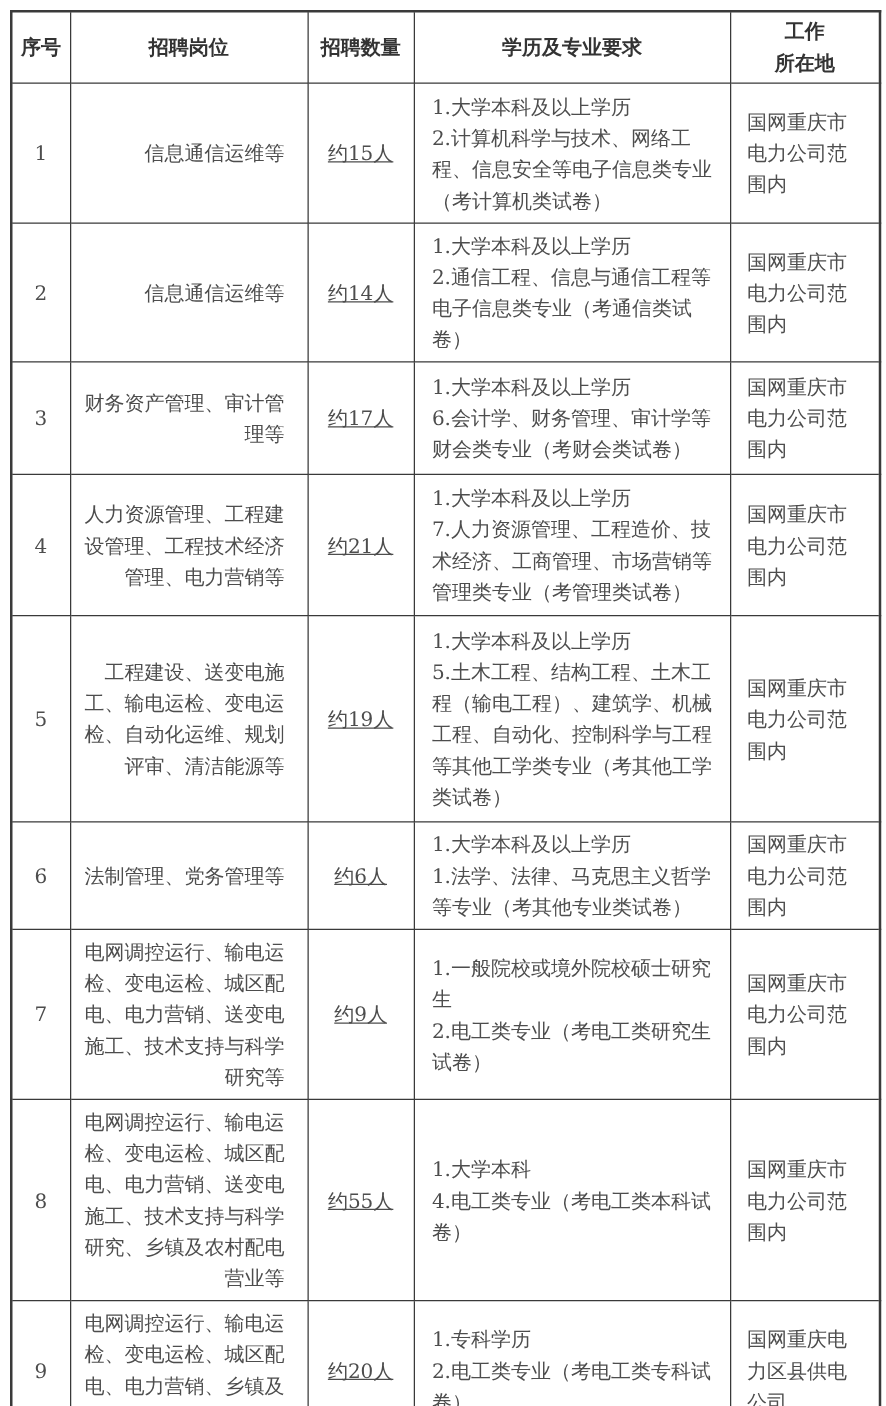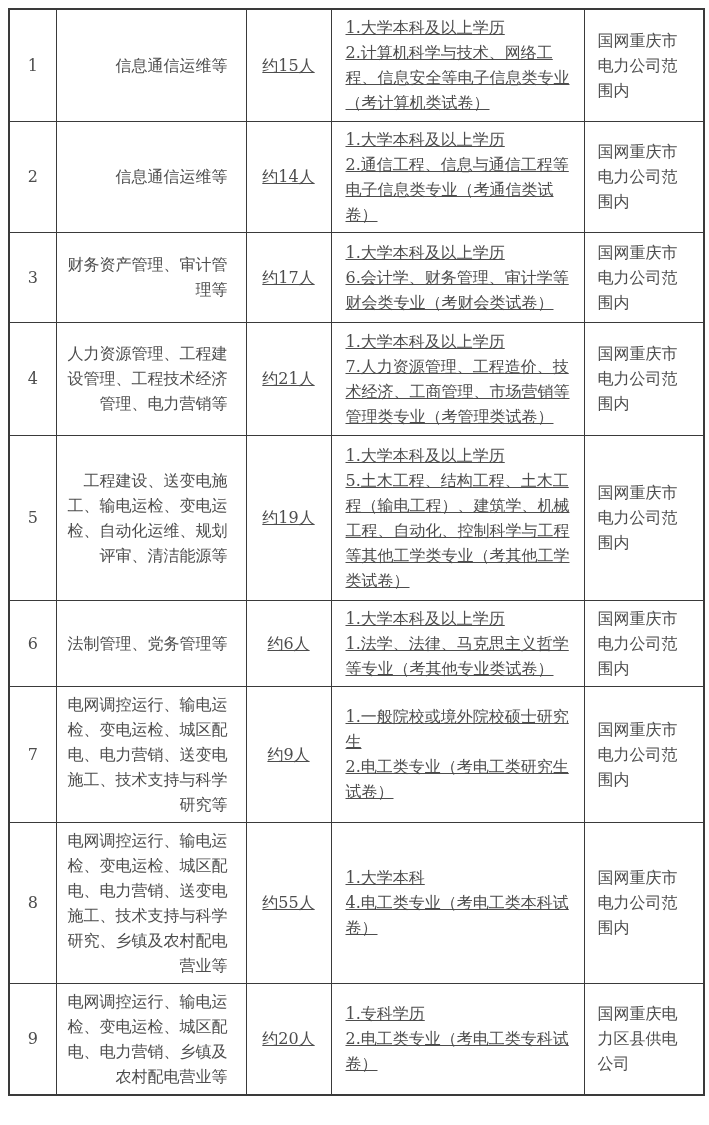--- a/index.html
+++ b/index.html
@@ -35,37 +35,47 @@
   table.recruit th {
     font-weight: bold;
     color: #333333;
     text-align: center;
     line-height: 26px;
     padding: 2px 2px;
   }
   .c-index { text-align: center; padding: 4px 2px; }
   .c-pos   { text-align: right;  padding: 5px 18px 5px 10px; }
   .c-qty   { text-align: center; padding: 4px 2px; text-decoration: underline; }
-  .c-req   { text-align: left;  padding: 5px 11px 5px 14px; text-decoration: underline; }
+  .c-req   { text-align: left;  padding: 5px 11px 5px 14px; }
   .c-loc   { text-align: left;  padding: 5px 10px 5px 13px; }
   .req-item { margin: 0; }
 </style>
 </head>
 <body>
 
 <div class="page">
   <table class="recruit">
     <colgroup>
       <col style="width:47px">
       <col style="width:190px">
       <col style="width:85px">
       <col style="width:253px">
       <col style="width:120px">
     </colgroup>
     <tbody>
+        <tr style="height:52px">
+      <th>序号</th>
+      <th>招聘岗位</th>
+      <th>招聘数量</th>
+      <th>学历及专业要求</th>
+      <th>
+        <div>工作</div>
+        <div>所在地</div>
+      </th>
+    </tr>
 
     <tr style="height:112px">
       <td class="c-index">1</td>
       <td class="c-pos">信息通信运维等</td>
       <td class="c-qty">约15人</td>
       <td class="c-req">
         <div class="req-item">1.大学本科及以上学历</div>
         <div class="req-item">2.计算机科学与技术、网络工程、信息安全等电子信息类专业（考计算机类试卷）</div>
       </td>
       <td class="c-loc">国网重庆市电力公司范围内</td>

